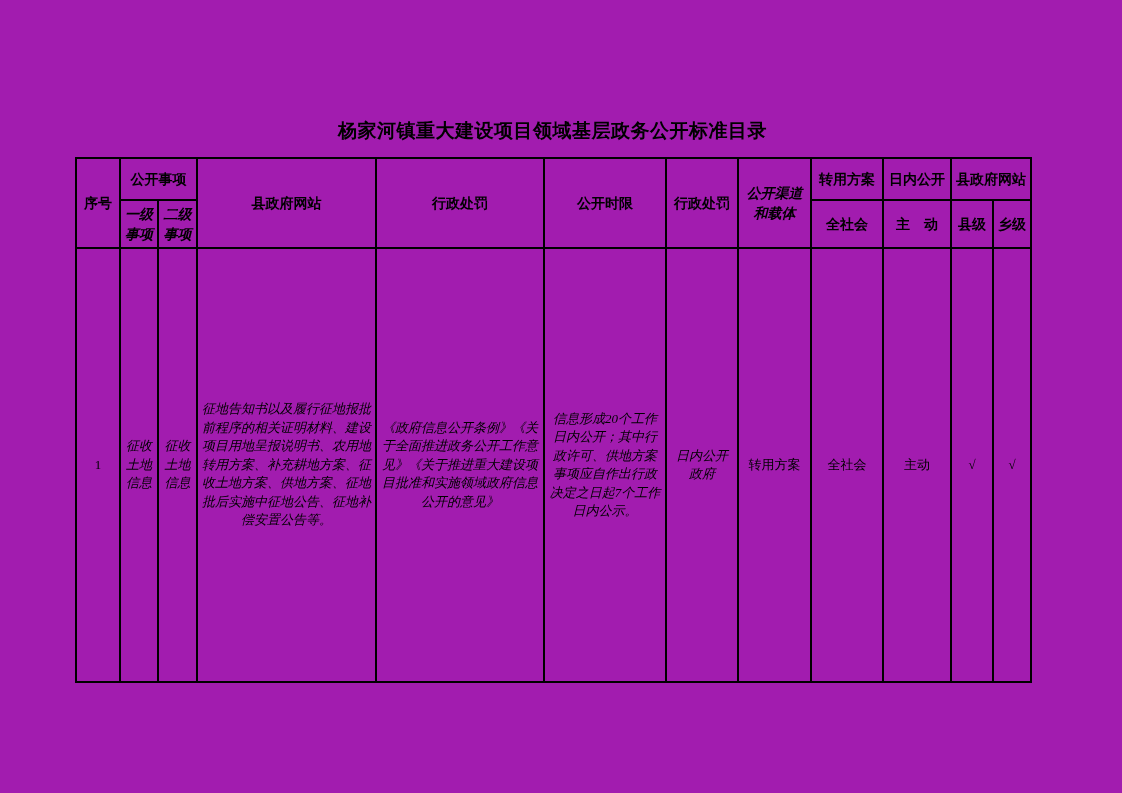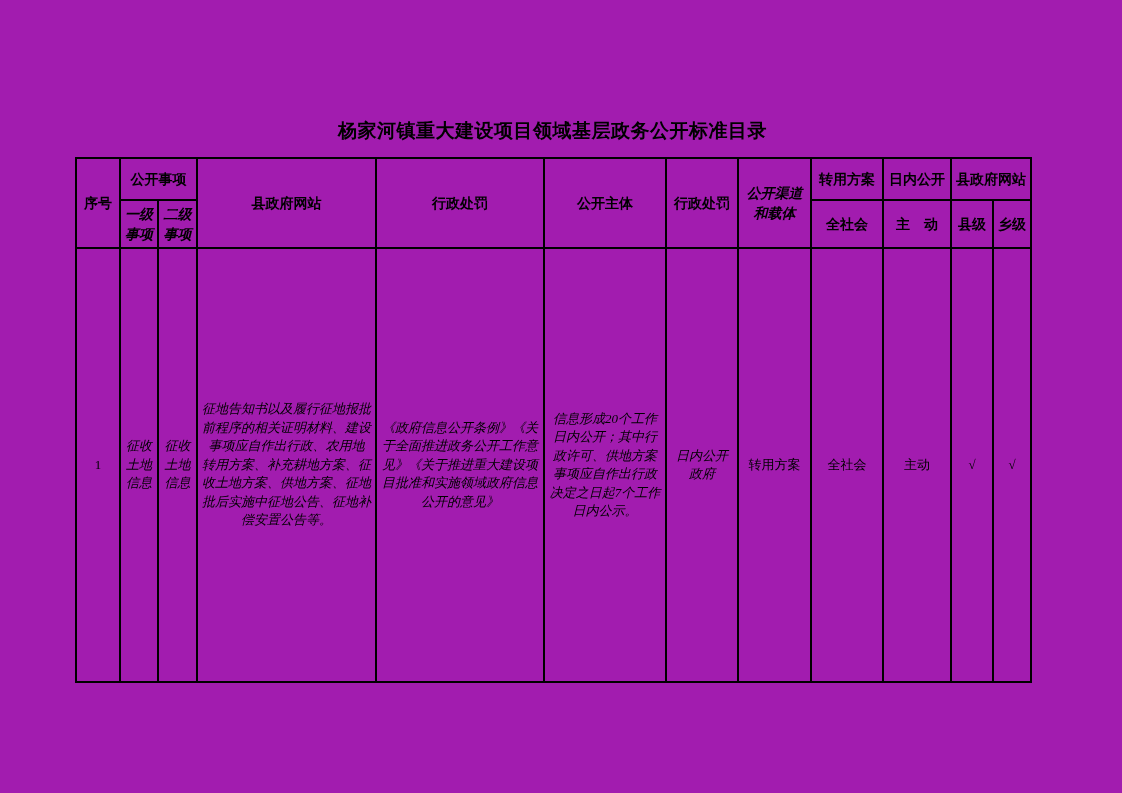--- a/index.html
+++ b/index.html
@@ -84,21 +84,21 @@
       <col style="width:42px">
       <col style="width:38px">
     </colgroup>
 
     <tbody>
         <tr class="header-row-1">
       <th rowspan="2">序号</th>
       <th colspan="2">公开事项</th>
       <th rowspan="2">县政府网站</th>
       <th rowspan="2">行政处罚</th>
-      <th rowspan="2">公开主体</th>
+      <th rowspan="2">公开时限</th>
       <th rowspan="2">行政处罚</th>
       <th rowspan="2" class="pre">公开渠道
 和载体</th>
       <th>转用方案</th>
       <th>日内公开</th>
       <th colspan="2">县政府网站</th>
     </tr>
 
     <tr class="header-row-2">
       <th class="pre">一级
@@ -114,21 +114,21 @@
     <tr class="data-row">
       <td>1</td>
       <td class="pre">征收
 土地
 信息</td>
       <td class="pre">征收
 土地
 信息</td>
       <td class="pre text-left">征地告知书以及履行征地报批
 前程序的相关证明材料、建设
-事项应自作出行政、农用地
+项目用地呈报说明书、农用地
 转用方案、补充耕地方案、征
 收土地方案、供地方案、征地
 批后实施中征地公告、征地补
 偿安置公告等。</td>
       <td class="pre text-left">《政府信息公开条例》《关
 于全面推进政务公开工作意
 见》《关于推进重大建设项
 目批准和实施领域政府信息
 公开的意见》</td>
       <td class="pre text-left">信息形成20个工作

